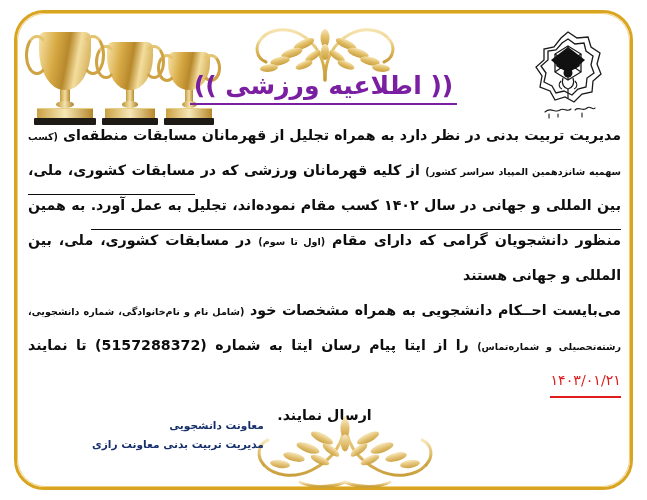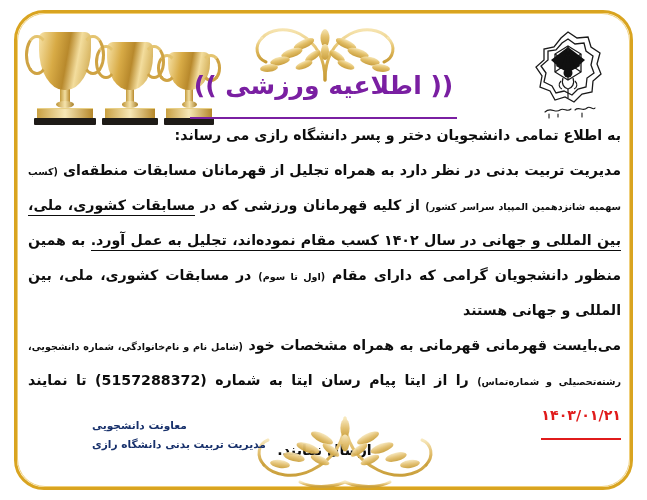--- a/index.html
+++ b/index.html
@@ -152,21 +152,21 @@
     text-align: center;
   }
   .title {
     display: inline-block;
     font-family: "DejaVu Sans", "Liberation Sans", sans-serif;
     font-size: 25px;
     font-weight: bold;
     color: #7a1fa2;
     letter-spacing: 0px;
     border-bottom: 2px solid #7a1fa2;
-    padding: 0 4px 16px 4px;
+    padding: 0 4px 2px 4px;
     line-height: 1.15;
     direction: rtl;
   }
 
   
   .body-text {
     position: absolute;
     left: 28px;
     right: 26px;
     top: 118px;
@@ -184,42 +184,42 @@
   }
   .p-lead {
     text-align: right;
     text-align-last: right;
   }
   .small-note {
     font-size: 9.6px;
     font-weight: bold;
     line-height: 1;
   }
-  .u { border-bottom: 1.6px solid #0d0d0d; padding-bottom: 2px; }
+  .u { border-bottom: 1.6px solid #0d0d0d; padding-bottom: 16px; }
   .red-date {
     color: #e01b1b;
     border-bottom: 2px solid #e01b1b;
-    padding-bottom: 15px;
-    font-weight: bold;
+    padding-bottom: 8px;
+    font-weight: normal;
     margin-left: 41px;
   }
   .p-end {
     text-align: center;
     text-align-last: center;
     margin-top: 2px;
   }
 
   
   .signature {
     position: absolute;
     right: auto;
     left: 92px;
     bottom: 46px;
     direction: rtl;
-    text-align: left;
+    text-align: right;
     color: #17306b;
     font-family: "DejaVu Sans", "Liberation Sans", sans-serif;
     font-weight: bold;
     font-size: 10.6px;
     line-height: 19px;
     z-index: 3;
   }
 </style>
 </head>
 <body>
@@ -333,30 +333,27 @@
       </svg>
     </div>
   </div>
 
   <div class="title-wrap">
     <span class="title">(( اطلاعیه ورزشی ))</span>
   </div>
 
   <div class="body-text">
 
-    <p class="p-lead">
-      <span>به اطلاع تمامی دانشجویان دختر و پسر دانشگاه رازی می رساند:</span>
-    </p>
 
     <p>
       <span>مدیریت تربیت بدنی در نظر دارد به همراه تجلیل از قهرمانان مسابقات منطقه‌ای </span><span class="small-note">(کسب سهمیه شانزدهمین المپیاد سراسر کشور)</span><span> از کلیه قهرمانان ورزشی که در </span><span class="u">مسابقات کشوری، ملی، بین المللی و جهانی در سال ۱۴۰۲ کسب مقام نموده‌اند، تجلیل به عمل آورد.</span><span> به همین منظور دانشجویان گرامی که دارای مقام </span><span class="small-note">(اول تا سوم)</span><span> در مسابقات کشوری، ملی، بین المللی و جهانی هستند</span>
     </p>
 
     <p>
-      <span>می‌بایست قهرمانی قهرمانی به همراه مشخصات خود </span><span class="small-note">(شامل نام و نام‌خانوادگی، شماره دانشجویی، رشته‌تحصیلی و شماره‌تماس)</span><span> را از ایتا پیام رسان ایتا به شماره </span><span>(5157288372)</span><span> تا نمایند </span><span class="red-date">۱۴۰۳/۰۱/۲۱</span>
+      <span>می‌بایست احــکام دانشجویی به همراه مشخصات خود </span><span class="small-note">(شامل نام و نام‌خانوادگی، شماره دانشجویی، رشته‌تحصیلی و شماره‌تماس)</span><span> را از ایتا پیام رسان ایتا به شماره </span><span>(5157288372)</span><span> تا نمایند </span><span class="red-date">۱۴۰۳/۰۱/۲۱</span>
     </p>
 
     <p class="p-end">
       <span>ارسال نمایند.</span>
     </p>
   </div>
 
   <div class="ornament-bottom">
     <svg viewBox="0 0 290 82" width="290" height="82" aria-hidden="true">
       <defs>
@@ -387,16 +384,16 @@
         <ellipse cx="159" cy="38" rx="10" ry="3.8" transform="rotate(-36 159 38)"></ellipse>
         <ellipse cx="170" cy="48" rx="10" ry="3.8" transform="rotate(-24 170 48)"></ellipse>
         <ellipse cx="145" cy="16" rx="4.6" ry="9.5"></ellipse>
         <ellipse cx="145" cy="31" rx="4.2" ry="8.5"></ellipse>
       </g>
     </svg>
   </div>
 
   <div class="signature">
     <div>معاونت دانشجویی</div>
-    <div>مدیریت تربیت بدنی دانشگاه رازی</div>
+    <div>مدیریت تربیت بدنی معاونت رازی</div>
   </div>
 
 </div>
 
 </body></html>

